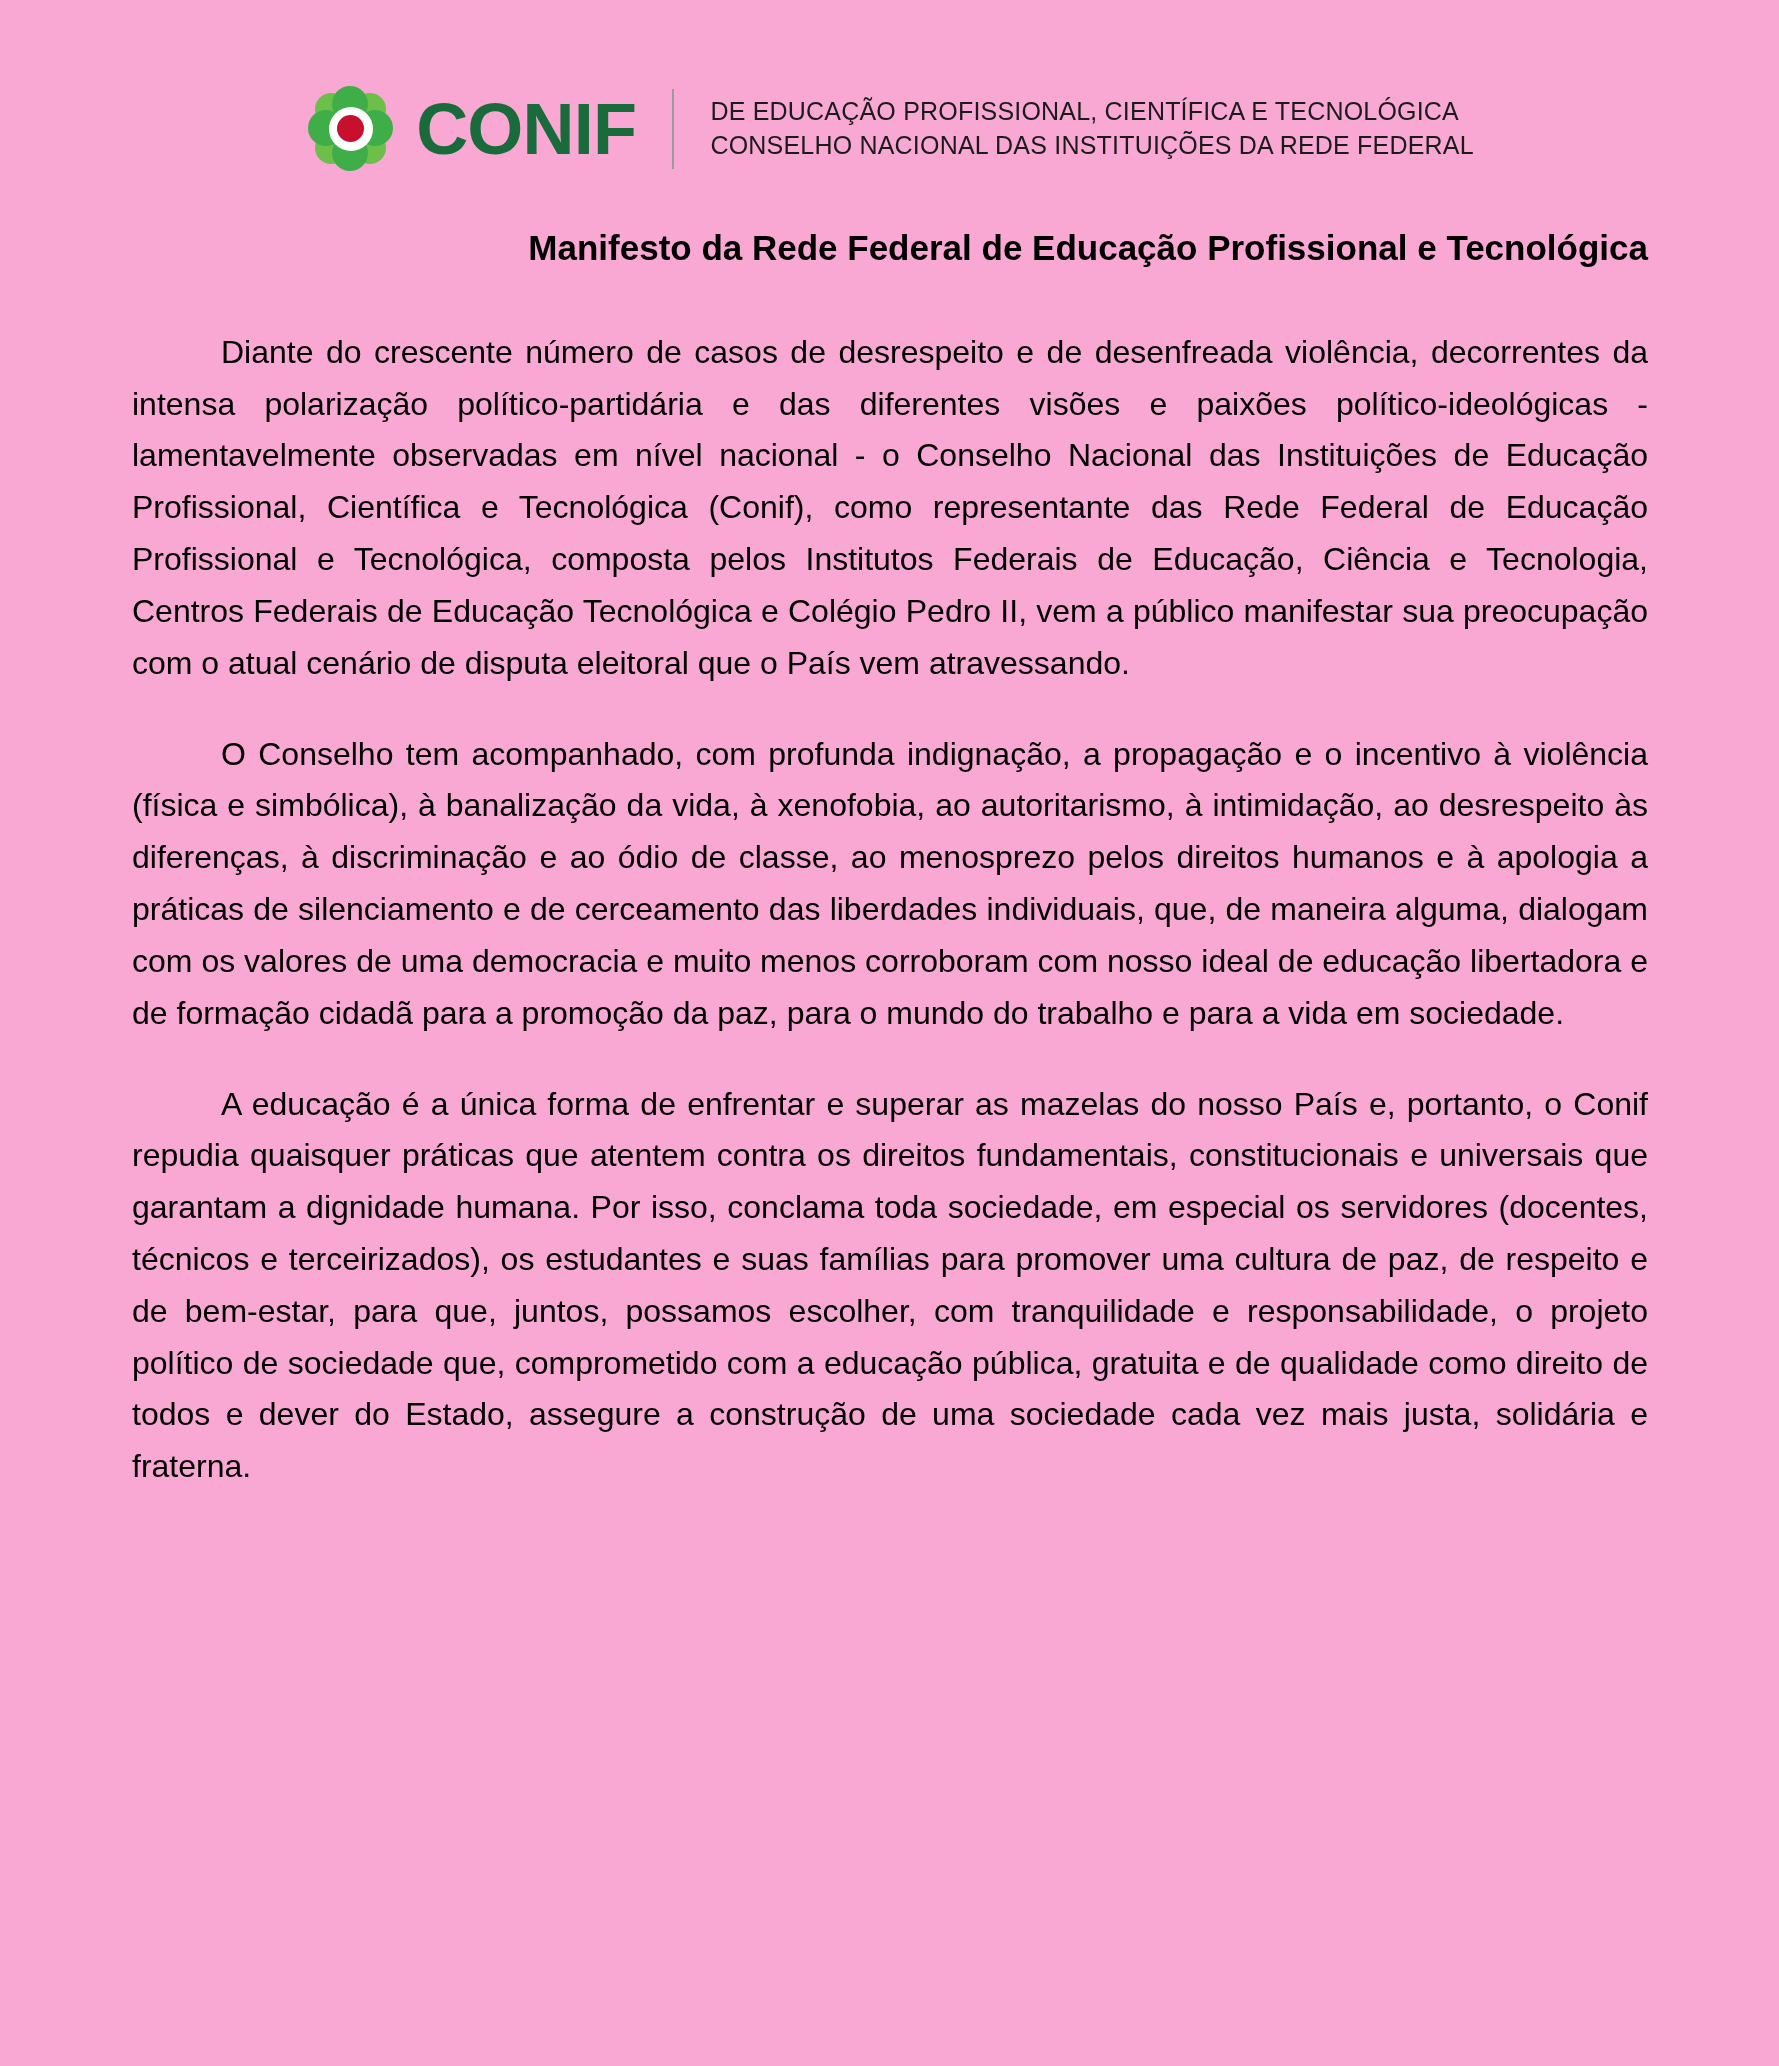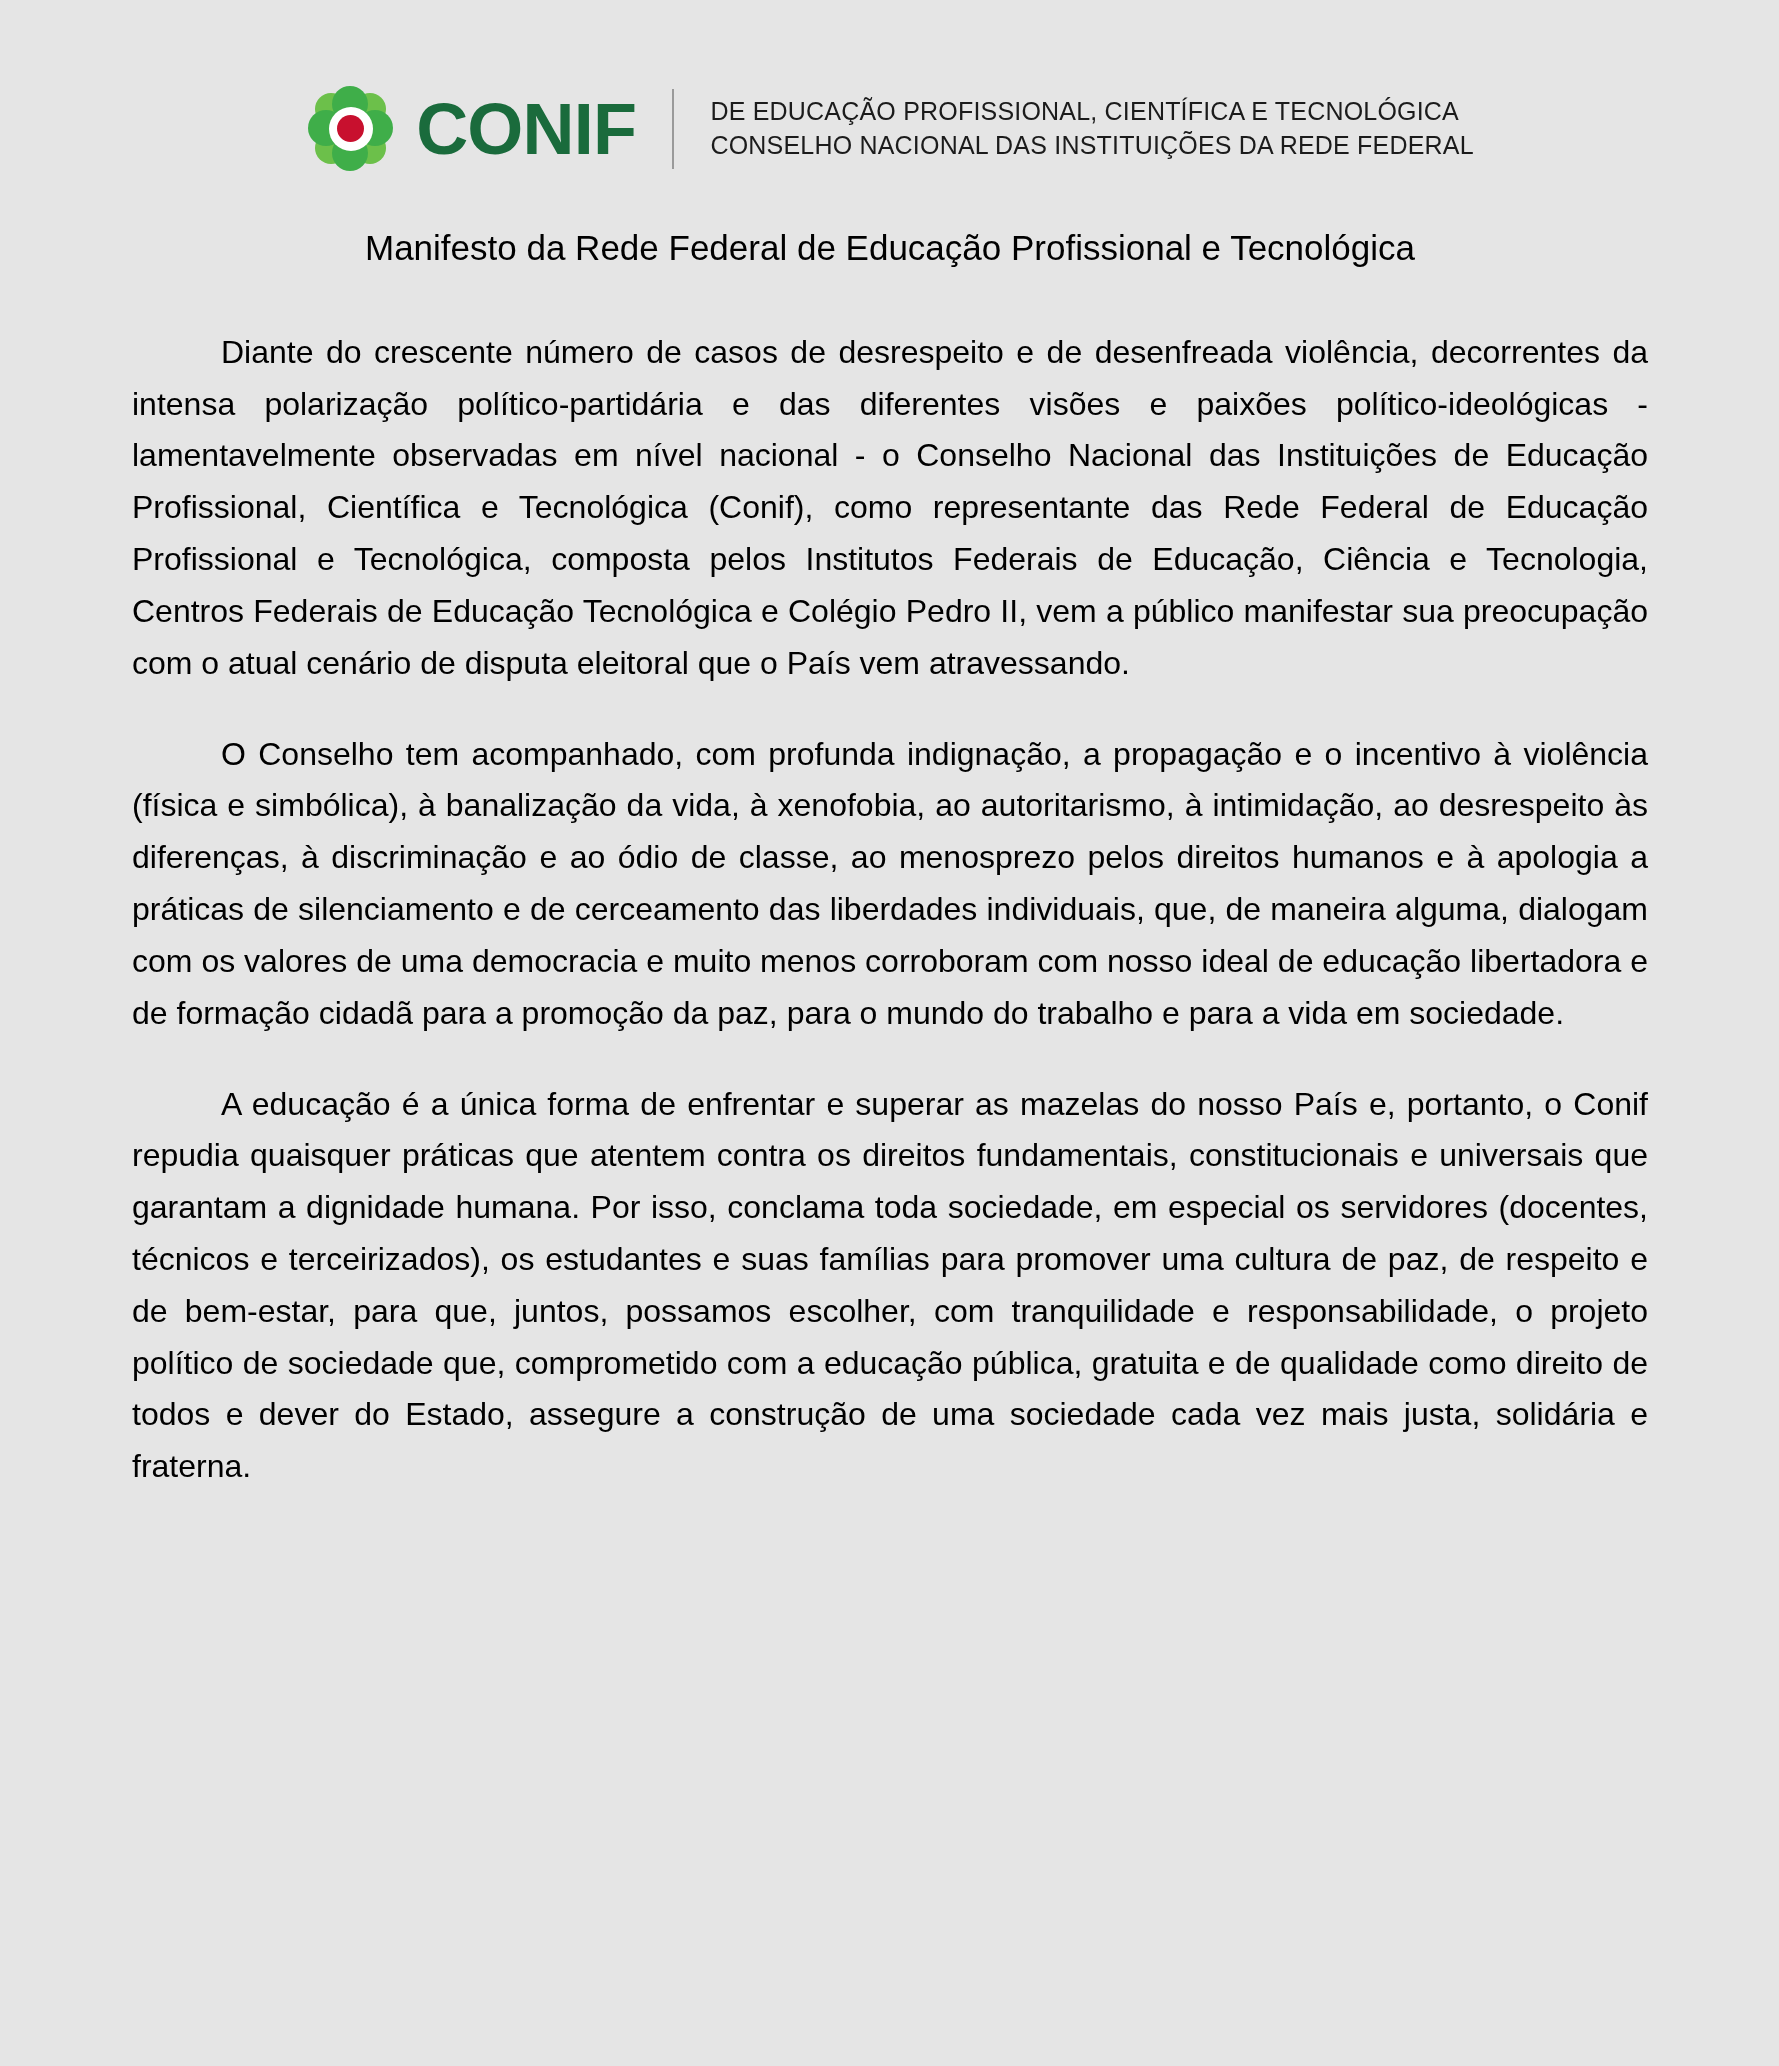--- a/index.html
+++ b/index.html
@@ -13,21 +13,21 @@
     font-family: "Liberation Sans", sans-serif;
     color: #000000;
     -webkit-font-smoothing: antialiased;
   }
 
   .page {
     width: 1780px;
     min-height: 2066px;
     box-sizing: border-box;
     padding: 84px 132px 45px 132px;
-    background: #e5e5e5;
+    background: #f9a8d4;
   }
 
   
   .header {
     display: flex;
     align-items: center;
     justify-content: center;
     gap: 21px;
     margin-bottom: 53px;
   }
@@ -92,23 +92,23 @@
   .logo-subtitle {
     font-size: 25px;
     line-height: 1.35;
     color: #1b1b1b;
     letter-spacing: 0.2px;
     white-space: nowrap;
   }
 
   
   .doc-title {
-    text-align: center;
+    text-align: right;
     font-size: 35px;
-    font-weight: normal;
+    font-weight: bold;
     margin: 0 0 57px 0;
     line-height: 1.25;
   }
 
   
   .body-text p {
     text-align: justify;
     text-justify: inter-word;
     font-size: 32px;
     line-height: 1.62;

